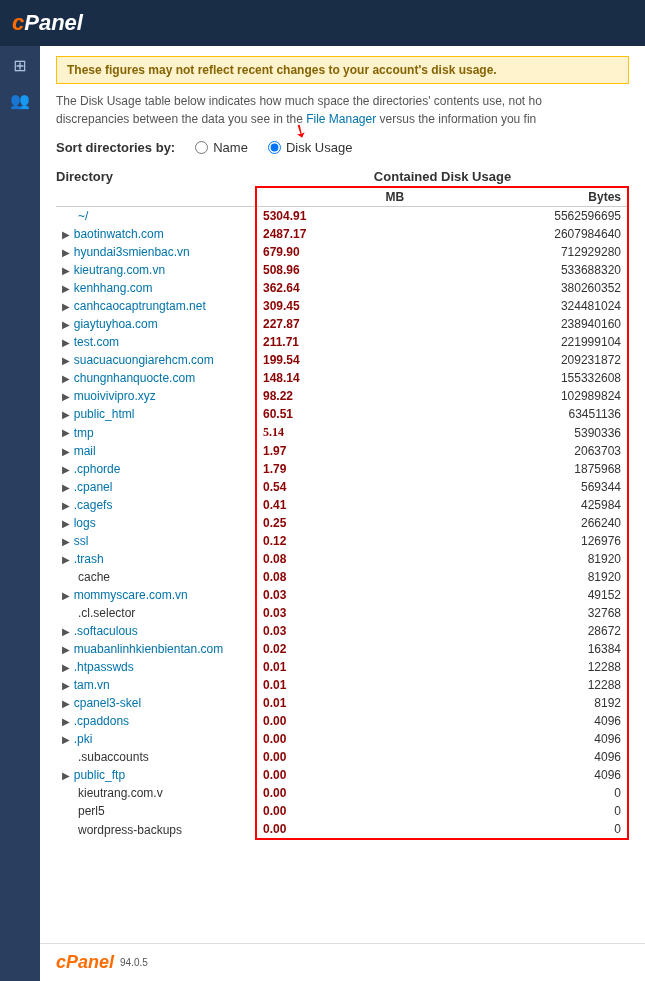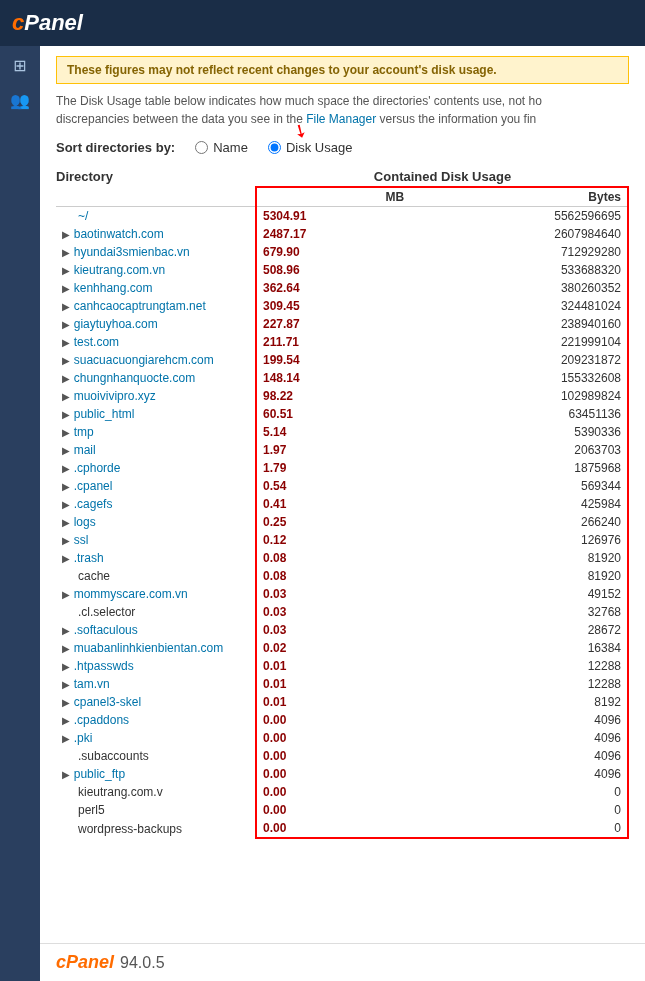--- a/index.html
+++ b/index.html
@@ -114,21 +114,21 @@
     
     .footer {
       margin-top: 20px;
       padding: 8px 16px;
       border-top: 1px solid #ddd;
       display: flex;
       align-items: center;
       gap: 6px;
     }
     .footer-logo { color: #ff6c00; font-size: 18px; font-style: italic; font-weight: bold; }
-    .footer-version { color: #555; font-size: 16px; }
+    .footer-version { color: #555; font-size: 10px; }
 
     .dir-cell-wrap {
       display: flex;
       align-items: center;
       gap: 4px;
     }
   </style>
 </head>
 <body>
 
@@ -308,21 +308,21 @@
                 <td class="mb-cell" style="border-left: 2px solid red;">60.51</td>
                 <td class="bytes-cell" style="border-right: 2px solid red;">63451136</td>
               </tr>
               <tr>
                 <td style="padding: 2px 6px; white-space: nowrap;">
                   <div class="dir-cell-wrap">
                     <span class="dir-arrow" style="cursor: pointer;">▶</span>
                     <a href="#" class="dir-link">tmp</a>
                   </div>
                 </td>
-                <td class="mb-cell" style="border-left: 2px solid red;">5.14</td>
+                <td class="mb-cell" style="border-left: 2px solid red; font-family: Liberation Serif, serif;">5.14</td>
                 <td class="bytes-cell" style="border-right: 2px solid red;">5390336</td>
               </tr>
               <tr>
                 <td style="padding: 2px 6px; white-space: nowrap;">
                   <div class="dir-cell-wrap">
                     <span class="dir-arrow" style="cursor: pointer;">▶</span>
                     <a href="#" class="dir-link">mail</a>
                   </div>
                 </td>
                 <td class="mb-cell" style="border-left: 2px solid red;">1.97</td>

